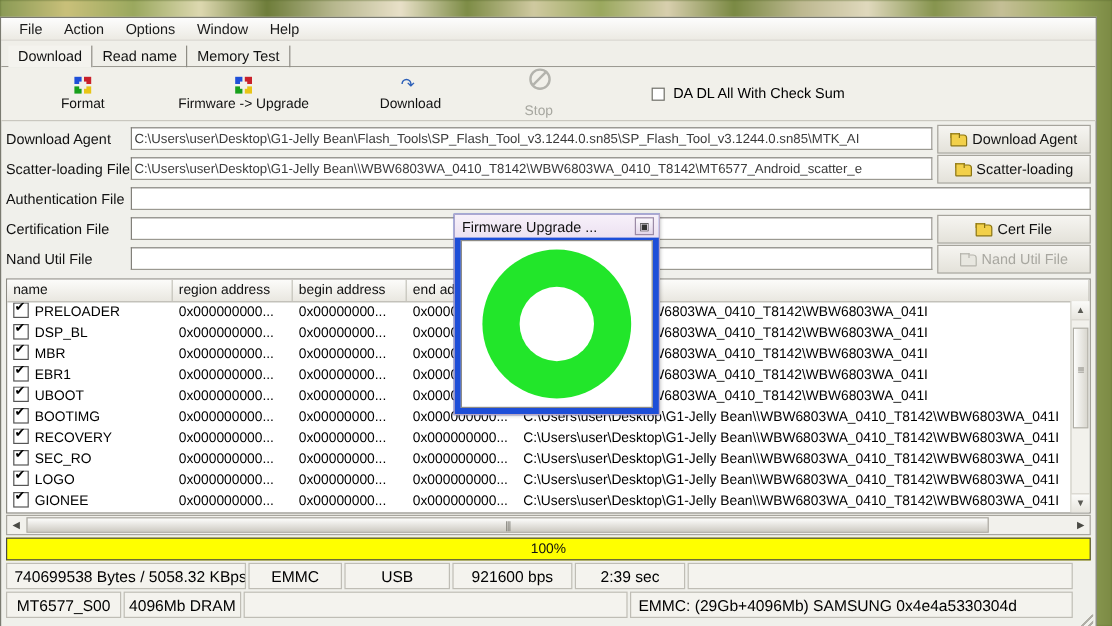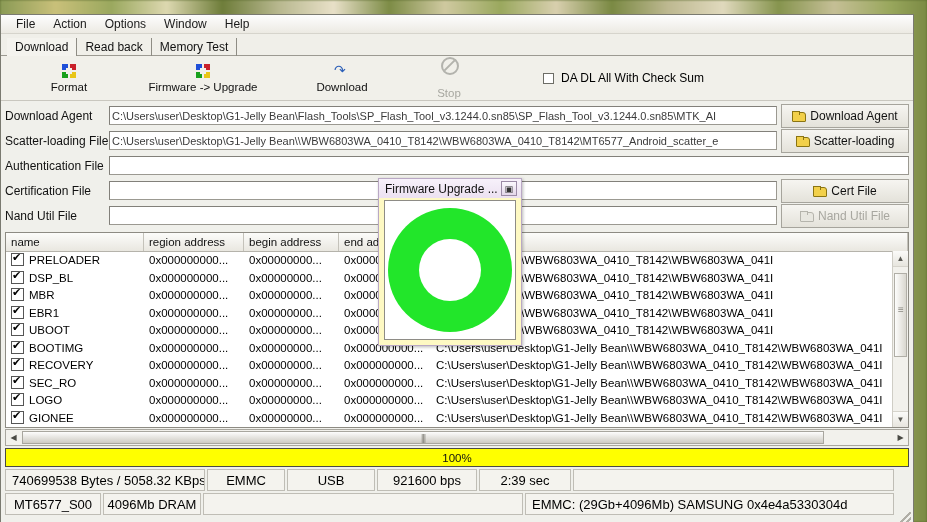--- a/index.html
+++ b/index.html
@@ -249,22 +249,22 @@
     margin-right: 2px;
     white-space: nowrap;
     overflow: hidden;
   }
   .scell.left { justify-content:flex-start; padding-left:6px; }
   .scell.grow { flex: 1; margin-right: 15px; }
   
   .dialog {
     position: absolute;
     left: 377px; top: 163px;
-    width: 144px; height: 168px;
-    background: #fef9c3;
+    width: 172px; height: 168px;
+    background: #1d4ed8;
     border: 1px solid #b9a8c4;
     box-shadow: 1px 1px 3px rgba(0,0,0,.28);
     z-index: 40;
     box-sizing: border-box;
   }
   .dlgtitle {
     height: 19px;
     display: flex; align-items: center;
     padding-left: 6px;
     font-size: 12px; color: #111;
@@ -313,21 +313,21 @@
   <div class="menubar">
     <div class="mi">File</div>
     <div class="mi">Action</div>
     <div class="mi">Options</div>
     <div class="mi">Window</div>
     <div class="mi">Help</div>
   </div>
 
   <div class="tabstrip">
     <div class="tab active">Download</div>
-    <div class="tab">Read back</div>
+    <div class="tab">Read name</div>
     <div class="tab">Memory Test</div>
   </div>
 
   <div class="toolbar">
     <div class="tbtn">
       <div class="tbico">
         <div class="pinwheel">
             <i class="a"></i>
             <i class="b"></i>
             <i class="c"></i>

